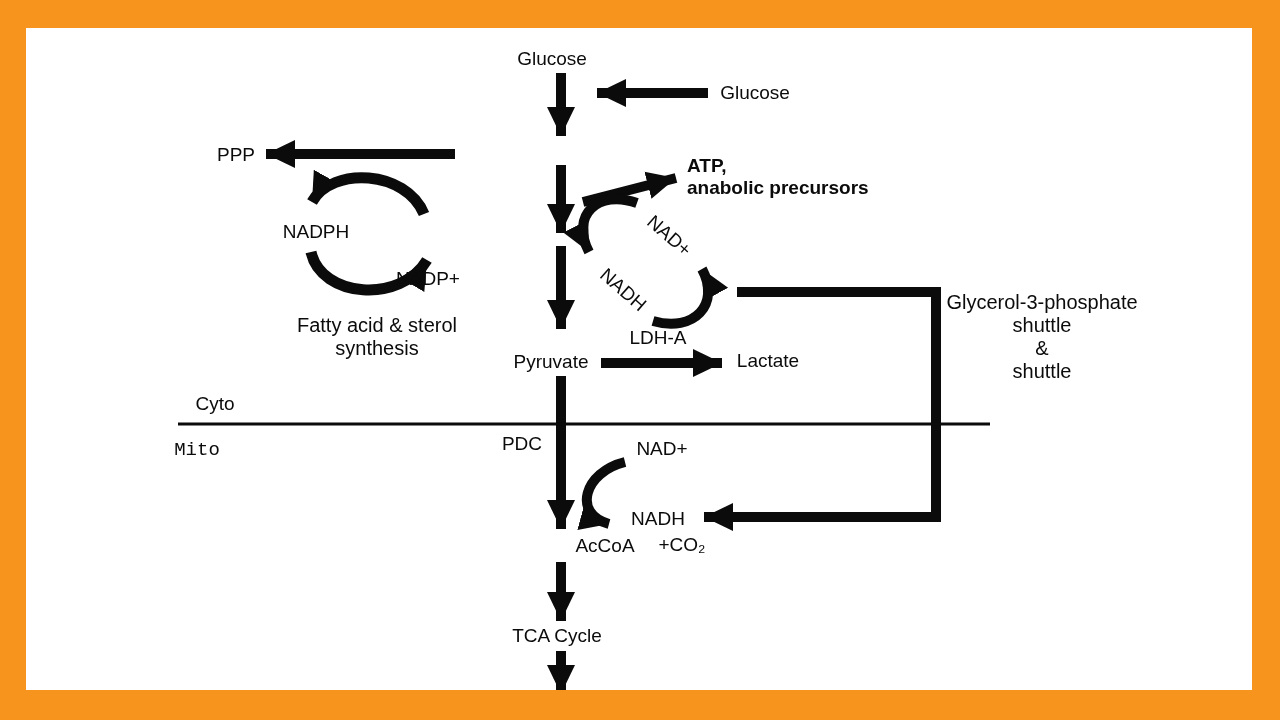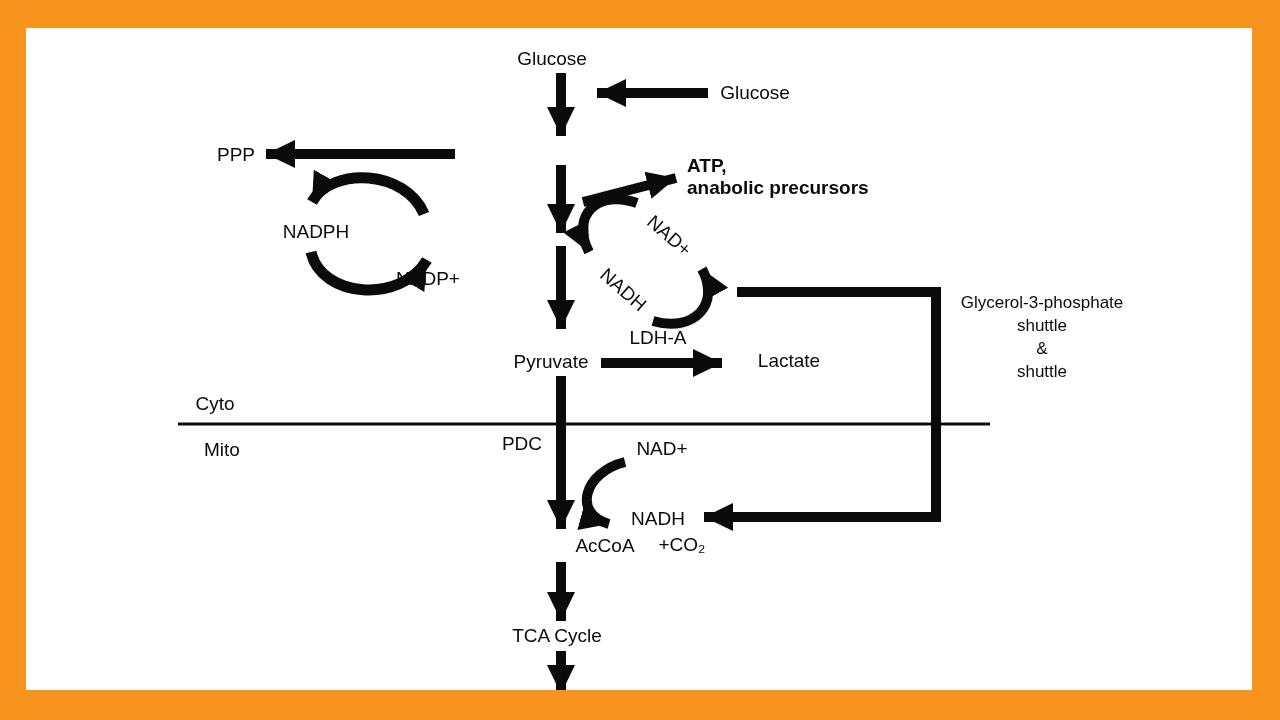--- a/index.html
+++ b/index.html
@@ -18,21 +18,21 @@
     font-size:19px;
     line-height:22px;
     white-space:nowrap;
     color:var(--ink);
   }
   .lbl.rot{transform:translate(-50%,-50%) rotate(41deg);}
   .block{
     position:absolute;
     transform:translateX(-50%);
     text-align:center;
-    font-size:17px;
+    font-size:20px;
     line-height:23px;
     white-space:nowrap;
     color:var(--ink);
   }
   .block-left{
     position:absolute;
     text-align:left;
     font-size:19px;
     line-height:22px;
     white-space:nowrap;
@@ -87,30 +87,34 @@
   <div class="lbl" style="left:236px;top:155px;">PPP</div>
 
   <div class="block-left" style="left:687px;top:155px;font-weight:bold;">
     <div>ATP,</div>
     <div>anabolic precursors</div>
   </div>
 
   <div class="lbl" style="left:316px;top:232px;">NADPH</div>
   <div class="lbl" style="left:428px;top:231px;margin-top:48px;">NADP+</div>
 
+  <div class="block" style="left:377px;top:314px;">
+    <div>Fatty acid &amp; sterol</div>
+    <div>synthesis</div>
+  </div>
 
   <div class="lbl rot" style="left:669px;top:236px;">NAD+</div>
   <div class="lbl rot" style="left:623px;top:290px;">NADH</div>
   <div class="lbl" style="left:658px;top:338px;">LDH-A</div>
 
   <div class="lbl" style="left:551px;top:362px;">Pyruvate</div>
-  <div class="lbl" style="left:768px;top:361px;margin-left:21px;">Lactate</div>
+  <div class="lbl" style="left:768px;top:361px;">Lactate</div>
 
   <div class="lbl" style="left:215px;top:404px;">Cyto</div>
-  <div class="lbl" style="left:222px;top:450px;">Mito</div>
+  <div class="lbl" style="left:197px;top:450px;font-family:Liberation Mono, monospace;">Mito</div>
 
   <div class="lbl" style="left:522px;top:444px;">PDC</div>
   <div class="lbl" style="left:662px;top:449px;">NAD+</div>
   <div class="lbl" style="left:658px;top:519px;">NADH</div>
   <div class="lbl" style="left:682px;top:545px;">+CO₂</div>
 
   <div class="lbl" style="left:559px;top:546px;margin-left:46px;">AcCoA</div>
   <div class="lbl" style="left:557px;top:636px;">TCA Cycle</div>
 
   <div class="block" style="left:1042px;top:291px;">

